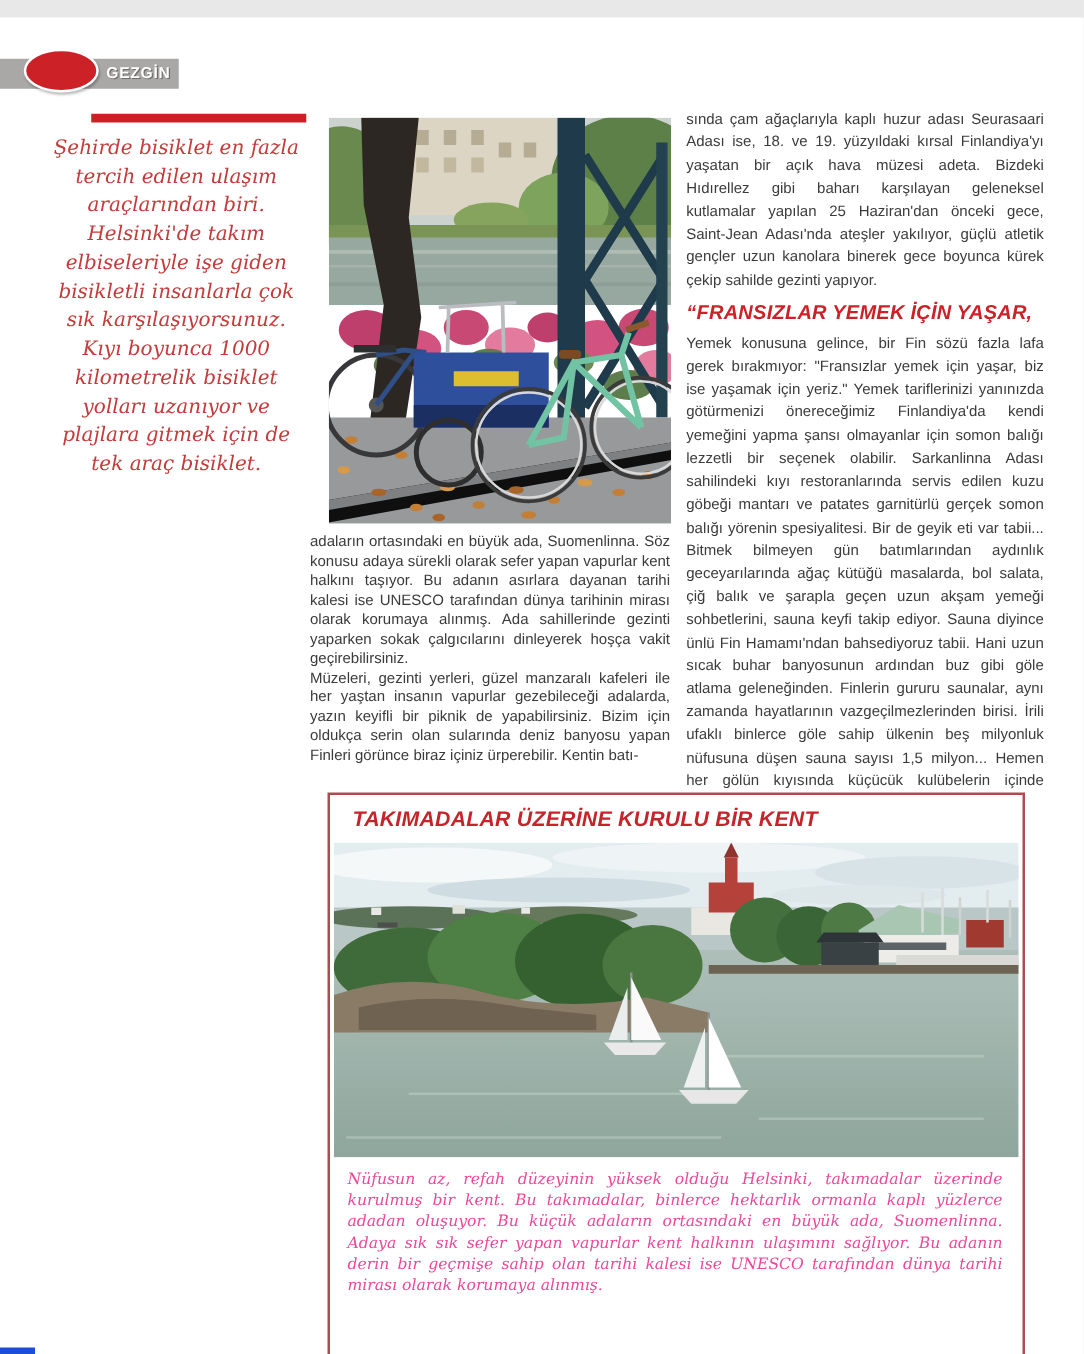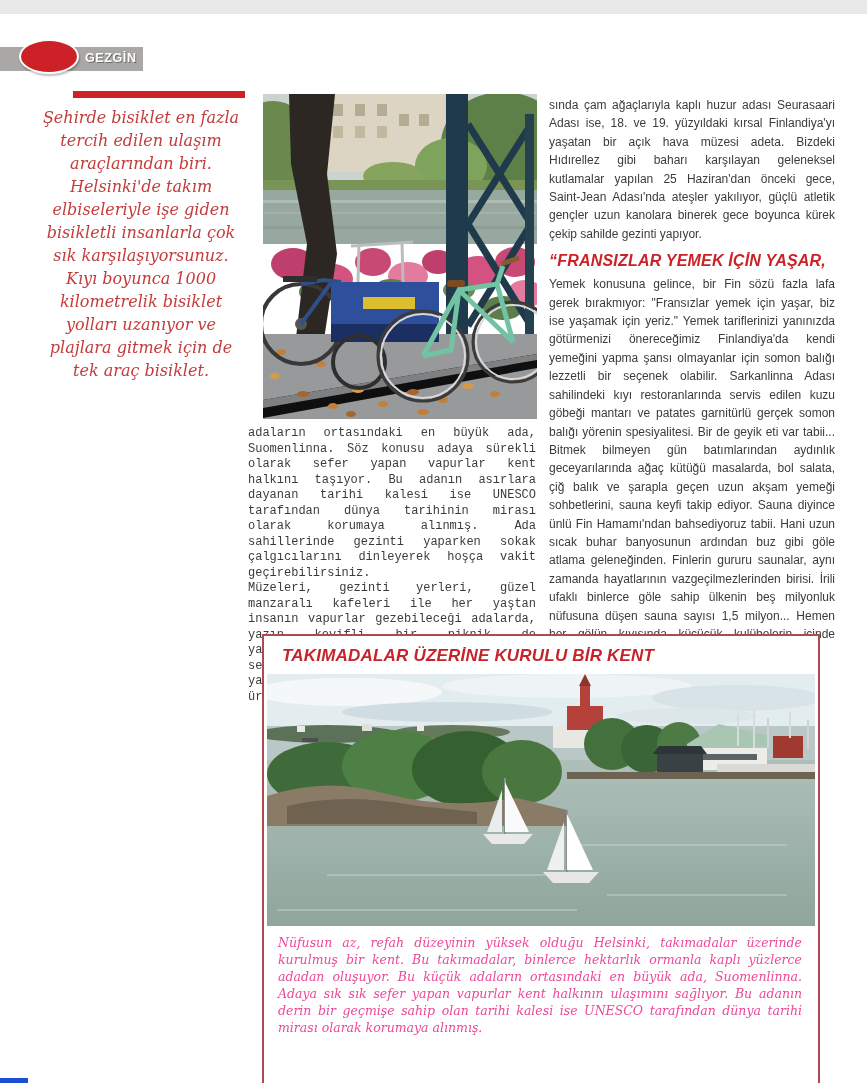--- a/index.html
+++ b/index.html
@@ -16,22 +16,22 @@
   .pull-quote{position:absolute;left:40px;top:92px;width:202px;text-align:center;
               font-family:"DejaVu Serif",serif;font-style:italic;font-size:16px;line-height:23px;
               color:#c43b3b;}
   
   .bike-photo{position:absolute;left:263px;top:80px;width:274px;height:325px;overflow:hidden;}
   .islands-photo{position:absolute;left:3px;top:38px;width:548px;height:252px;overflow:hidden;}
   svg{display:block;}
   
   .col{position:absolute;text-align:justify;font-size:12px;}
   .col p{margin:0;}
-  .mid-col{left:248px;top:412px;width:288px;line-height:15.5px;font-family:Liberation Mono, monospace;}
-  .right-col{left:549px;top:82px;width:286px;line-height:18.4px;}
+  .mid-col{left:248px;top:412px;width:288px;line-height:15.5px;}
+  .right-col{left:549px;top:72px;width:286px;line-height:18.4px;}
   .subhead{margin:9px 0 6px 0;color:#cc2127;font-weight:bold;font-style:italic;
            font-size:16px;line-height:17px;text-align:left;letter-spacing:.2px;}
   
   .feature-box{position:absolute;left:262px;top:620px;width:558px;height:512px;
                border:2px solid #b04a50;box-sizing:border-box;background:#ffffff;}
   .feature-title{position:absolute;left:18px;top:10px;color:#c5242b;font-weight:bold;
                  font-style:italic;font-size:17px;letter-spacing:.2px;}
   .feature-caption{position:absolute;left:14px;top:298px;width:524px;
                    font-family:"DejaVu Serif",serif;font-style:italic;font-size:12.5px;
                    line-height:17px;color:#ec4899;text-align:justify;}

